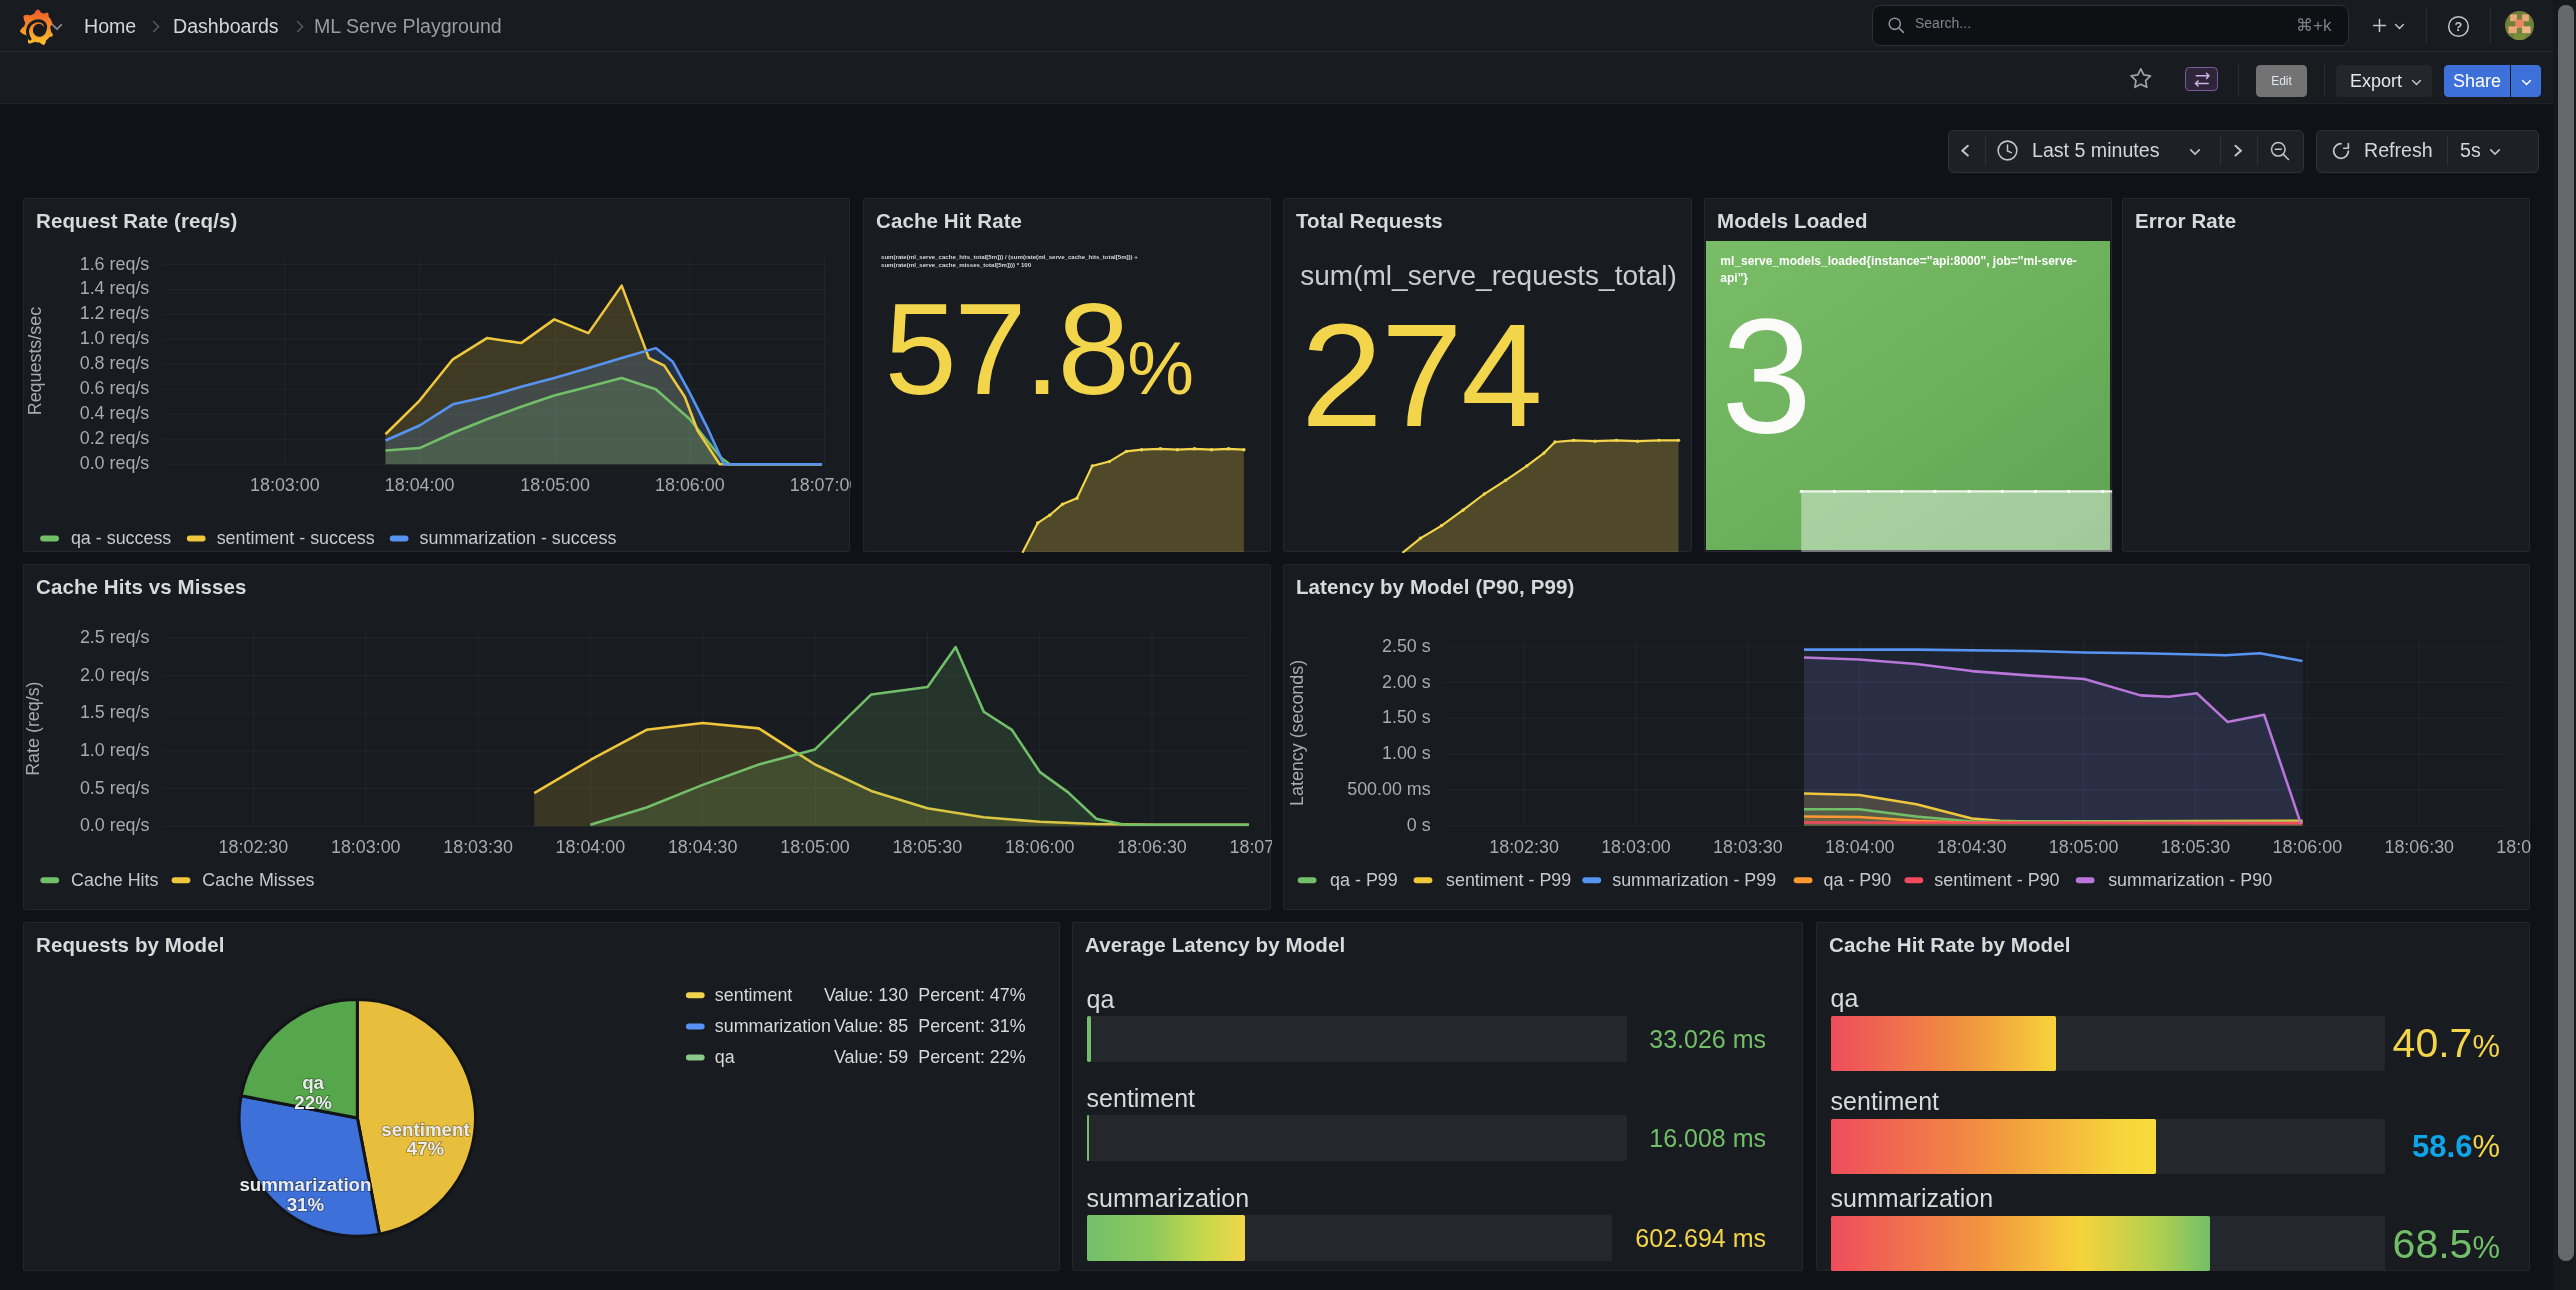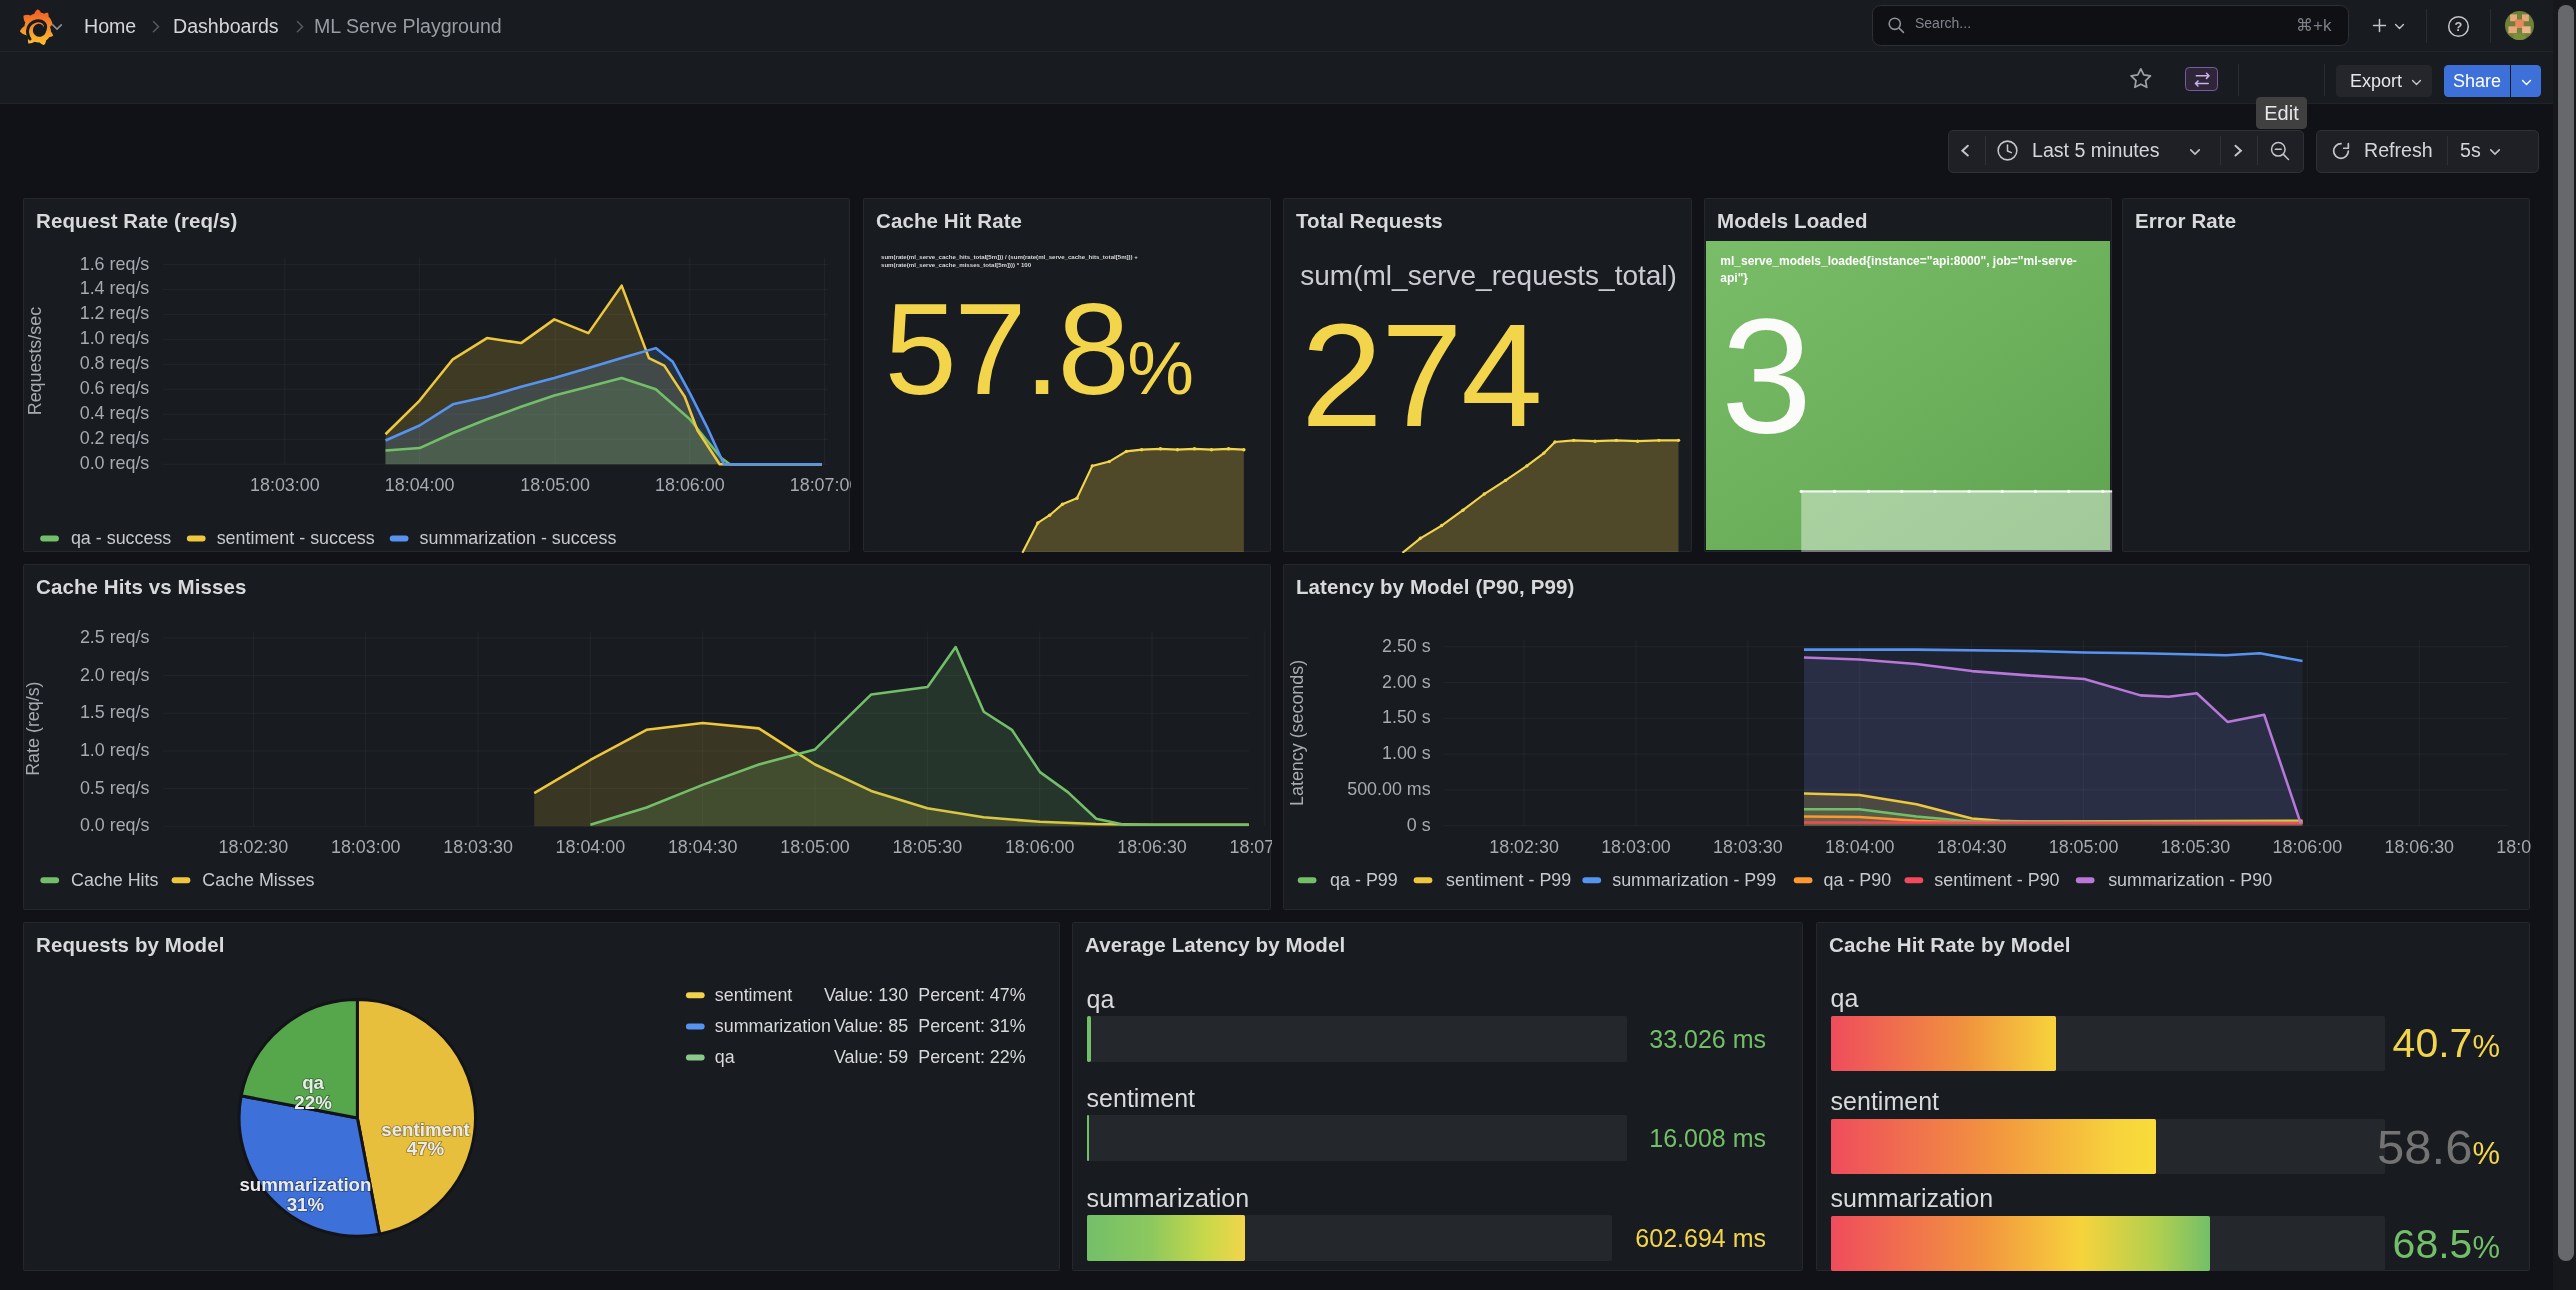--- a/index.html
+++ b/index.html
@@ -72,21 +72,21 @@
 <div style="position:absolute;left:0;top:52px;width:2576px;height:52px;background:#181b20;border-bottom:0.9px solid #222329;"></div>
 <svg style="position:absolute;left:2128px;top:66px;" width="25.6" height="25.6" viewBox="0 0 24 24">
 <path d="M12 2.6 l2.8 5.8 6.3.9 -4.6 4.4 1.1 6.3 -5.6-3 -5.6 3 1.1-6.3 -4.6-4.4 6.3-.9z" fill="none" stroke="#9fa1a8" stroke-width="1.6" stroke-linejoin="round"></path>
   </svg>
 <div style="position:absolute;left:2185px;top:67px;width:33px;height:24px;background:#2f2539;border:0.9px solid #7b5a9e;border-radius:4.3px;"></div>
 <svg style="position:absolute;left:2192px;top:72px;" width="20.5" height="15.3" viewBox="0 0 24 18">
 <path d="M5 4.5 H20 M17 1.5 L20 4.5 L17 7.5" stroke="#cbb1e8" stroke-width="1.8" fill="none" stroke-linecap="round" stroke-linejoin="round"></path>
 <path d="M19 13.5 H4 M7 10.5 L4 13.5 L7 16.5" stroke="#cbb1e8" stroke-width="1.8" fill="none" stroke-linecap="round" stroke-linejoin="round"></path>
   </svg>
 <div style="position:absolute;left:2238px;top:64px;width:0.9px;height:32px;background:#2a2c33;"></div>
-<div style="position:absolute;left:2256px;top:65px;width:51px;height:32px;background:#404040;border-radius:4.3px;text-align:center;line-height:32px;font-size:20px;font-weight:500;color:#e6e7ea;margin-top:32px;">Edit</div>
+<div style="position:absolute;left:2256px;top:65px;width:51px;height:32px;background:#737373;border-radius:4.3px;text-align:center;line-height:32px;font-size:12px;font-weight:500;color:#e6e7ea;">Edit</div>
 <div style="position:absolute;left:2324px;top:64px;width:0.9px;height:32px;background:#2a2c33;"></div>
 <div style="position:absolute;left:2336px;top:65px;width:96px;height:32px;background:#24262c;border-radius:4.3px;"></div>
 <div style="position:absolute;left:2350px;top:65px;font-size:18px;font-weight:500;color:#e6e7ea;line-height:32px;">Export</div>
 <svg style="position:absolute;left:2411px;top:77px;" width="11" height="11" viewBox="0 0 14 14">
     <path d="M2 4.5 L7 9.5 L12 4.5" stroke="#c3c4ca" stroke-width="1.8" fill="none" stroke-linecap="round"></path>
   </svg>
 <div style="position:absolute;left:2444px;top:65px;width:66px;height:32px;background:#3d71d9;border-radius:4.3px 0 0 4.3px;text-align:center;line-height:32px;font-size:18px;font-weight:500;color:#fff;">Share</div>
 <div style="position:absolute;left:2511px;top:65px;width:30px;height:32px;background:#3d71d9;border-radius:0 4.3px 4.3px 0;"></div>
 <svg style="position:absolute;left:2521px;top:77px;" width="11" height="11" viewBox="0 0 14 14">
     <path d="M2 4.5 L7 9.5 L12 4.5" stroke="#fff" stroke-width="1.8" fill="none" stroke-linecap="round"></path>
@@ -392,18 +392,18 @@
   </div>
 <div class="panel" style="left:1816px;top:922px;width:714px;height:349px;">
     <div class="ptitle" style="left:12px;">Cache Hit Rate by Model</div>
     <div style="position:absolute;left:13.6px;top:61px;font-size:25px;color:#d8d9da;">qa</div>
     <div style="position:absolute;left:13.6px;top:93px;width:554px;height:55px;background:#24272c;border-radius:1.7px;"></div>
     <div style="position:absolute;left:13.6px;top:93px;width:225px;height:55px;background:linear-gradient(90deg,#ef4c5c 0%,#f0933e 60%,#f7d33c 100%);border-radius:1.7px;"></div>
     <div style="position:absolute;right:29px;top:101px;height:38px;line-height:38px;"><span style="font-size:41px;color:#f2d54b;">40.7</span><span style="font-size:31px;color:#f2d54b;">%</span></div>
     <div style="position:absolute;left:13.6px;top:164px;font-size:25px;color:#d8d9da;">sentiment</div>
     <div style="position:absolute;left:13.6px;top:196px;width:554px;height:55px;background:#24272c;border-radius:1.7px;"></div>
     <div style="position:absolute;left:13.6px;top:196px;width:325px;height:55px;background:linear-gradient(90deg,#ef4c5c 0%,#f2953f 50%,#f7d33c 88%,#f9dc3a 100%);border-radius:1.7px;"></div>
-    <div style="position:absolute;right:29px;top:205px;height:38px;line-height:38px;"><span style="font-size:49px;color:#737373;">58.6</span><span style="font-size:31px;color:#f2d54b;">%</span></div>
+    <div style="position:absolute;right:29px;top:205px;height:38px;line-height:38px;"><span style="font-size:31px;color:#0ea5e9;font-weight:bold;">58.6</span><span style="font-size:31px;color:#f2d54b;">%</span></div>
     <div style="position:absolute;left:13.6px;top:261px;font-size:25px;color:#d8d9da;">summarization</div>
     <div style="position:absolute;left:13.6px;top:293px;width:554px;height:55px;background:#24272c;border-radius:1.7px;"></div>
     <div style="position:absolute;left:13.6px;top:293px;width:379px;height:55px;background:linear-gradient(90deg,#ef4c5c 0%,#f2953f 40%,#f7d33c 66%,#b1cf4f 86%,#73bf69 100%);border-radius:1.7px;"></div>
     <div style="position:absolute;right:29px;top:302px;height:38px;line-height:38px;"><span style="font-size:41px;color:#73bf69;">68.5</span><span style="font-size:31px;color:#73bf69;">%</span></div>
   </div>
 
 </body></html>

